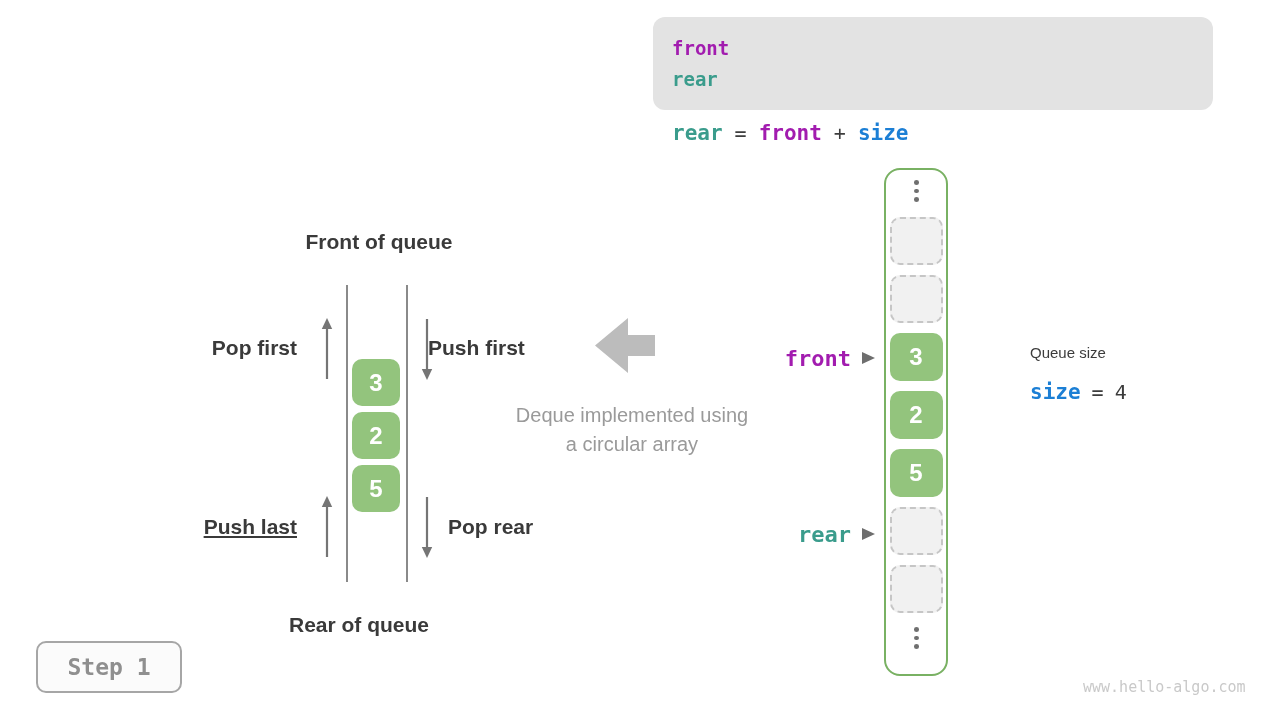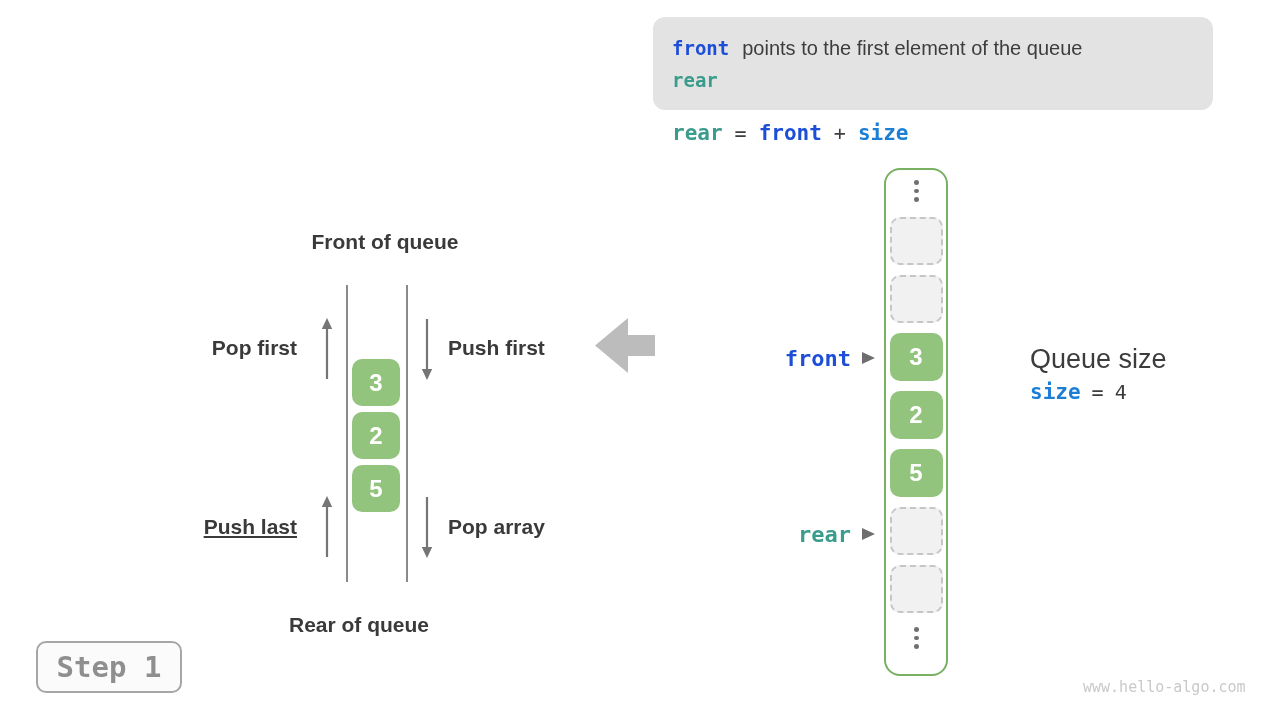--- a/index.html
+++ b/index.html
@@ -15,21 +15,21 @@
   
   .info-box {
     left: 653px; top: 17px; width: 560px; height: 93px;
     background: #e3e3e3; border-radius: 12px;
     display: flex; flex-direction: column; justify-content: center;
     padding-left: 19px; gap: 9px;
   }
   .info-line { display: flex; align-items: baseline; gap: 13px;
     font-size: 20px; color: #3d3d3d; }
   .kw { font-family: "DejaVu Sans Mono", monospace; font-weight: bold; font-size: 19px; }
-  .kw-orange { color: #1d4ed8; }
+  .kw-orange { color: #a21caf; }
   .kw-teal   { color: #3a9c8c; }
   .kw-blue   { color: #1c7fd5; }
 
   
   .formula {
     left: 672px; top: 121px; display: flex; gap: 12px; align-items: baseline;
     font-family: "DejaVu Sans Mono", monospace; font-size: 21px; font-weight: bold;
   }
   .formula .op { font-weight: normal; color: #3d3d3d; font-size: 20px; }
 
@@ -83,62 +83,61 @@
   .pointer-label { font-family: "DejaVu Sans Mono", monospace;
     font-weight: bold; font-size: 22px; }
   .pointer-arrow {
     width: 0; height: 0;
     border-left: 13px solid #6e6e6e;
     border-top: 6px solid transparent;
     border-bottom: 6px solid transparent;
   }
 
   
-  .queue-size-title { left: 1030px; top: 344px; font-size: 27px; color: #3c3c3c; }
+  .queue-size-title { left: 1030px; top: 344px; font-size: 15px; color: #3c3c3c; }
   .size-row { left: 1030px; top: 380px; display: flex; gap: 11px; align-items: baseline; }
   .size-row .var { font-family: "DejaVu Sans Mono", monospace; font-weight: bold;
     font-size: 21px; color: #1c7fd5; }
   .size-row .plain { font-family: "DejaVu Sans Mono", monospace;
     font-size: 20px; color: #3c3c3c; }
 
   
   .step-badge {
     left: 36px; top: 641px; width: 146px; height: 52px;
     border: 2px solid #a6a6a6; border-radius: 10px; background: #fbfbfb;
     display: flex; align-items: center; justify-content: center;
     font-family: "DejaVu Sans Mono", monospace; font-weight: bold;
-    font-size: 29px; color: #8f8f8f;
+    font-size: 23px; color: #8f8f8f;
   }
 
   
   .watermark { left: 1063px; top: 678px;
     font-family: "DejaVu Sans Mono", monospace; font-size: 15px; color: #c9c9c9; margin-left: 20px; }
 </style>
 </head>
 <body>
 
 <div class="abs info-box">
   <div class="info-line">
     <span class="kw kw-orange">front</span>
-    <span>points to the first element of the queue</span>
   </div>
   <div class="info-line">
     <span class="kw kw-teal">rear</span>
   </div>
 </div>
 
 <div class="abs formula">
   <span class="kw-teal">rear</span>
   <span class="op">=</span>
   <span class="kw-orange">front</span>
   <span class="op">+</span>
   <span class="kw-blue">size</span>
 </div>
 
-<div class="abs diagram-title" style="left:265px; top:230px;">Front of queue</div>
+<div class="abs diagram-title" style="left:259px; top:230px;">Front of queue</div>
 <div class="abs diagram-title" style="left:239px; top:613px;">Rear of queue</div>
 
 <div class="abs vline" style="left:346px; top:285px; height:297px;"></div>
 <div class="abs vline" style="left:406px; top:285px; height:297px;"></div>
 
 <div class="abs deque-stack">
     <div class="stack-box">3</div>
     <div class="stack-box">2</div>
     <div class="stack-box">5</div>
   </div>
@@ -154,29 +153,31 @@
 <svg class="abs" style="left:321px; top:496px;" width="12" height="62">
   <line x1="6" y1="61" x2="6" y2="9" stroke="#757575" stroke-width="2.2"></line>
   <polygon points="6,0 0.8,11 11.2,11" fill="#757575"></polygon>
 </svg>
 <svg class="abs" style="left:421px; top:496px;" width="12" height="62">
   <line x1="6" y1="1" x2="6" y2="53" stroke="#757575" stroke-width="2.2"></line>
   <polygon points="6,62 0.8,51 11.2,51" fill="#757575"></polygon>
 </svg>
 
 <div class="abs op-label right-align" style="left:137px; top:336px;">Pop first</div>
-<div class="abs op-label" style="left:448px; top:336px;">Push first</div>
+<div class="abs op-label" style="left:428px; top:336px;">Push first</div>
 <div class="abs op-label right-align" style="left:137px; top:515px;text-decoration:underline;">Push last</div>
-<div class="abs op-label" style="left:448px; top:515px;">Pop array</div>
+<div class="abs op-label" style="left:448px; top:515px;">Pop rear</div>
 
 <svg class="abs" style="left:595px; top:318px;" width="60" height="55">
   <polygon points="0,27.5 33,0 33,17 60,17 60,38 33,38 33,55" fill="#bcbcbc"></polygon>
 </svg>
 
 <div class="abs caption">
+  <div>Deque implemented using</div>
+  <div>a circular array</div>
 </div>
 
 <div class="abs array-frame">
   <div class="dots">
     <div class="dot"></div>
       <div class="dot"></div>
       <div class="dot"></div>
   </div>
   <div class="cells">
       <div class="cell cell-empty"></div>

